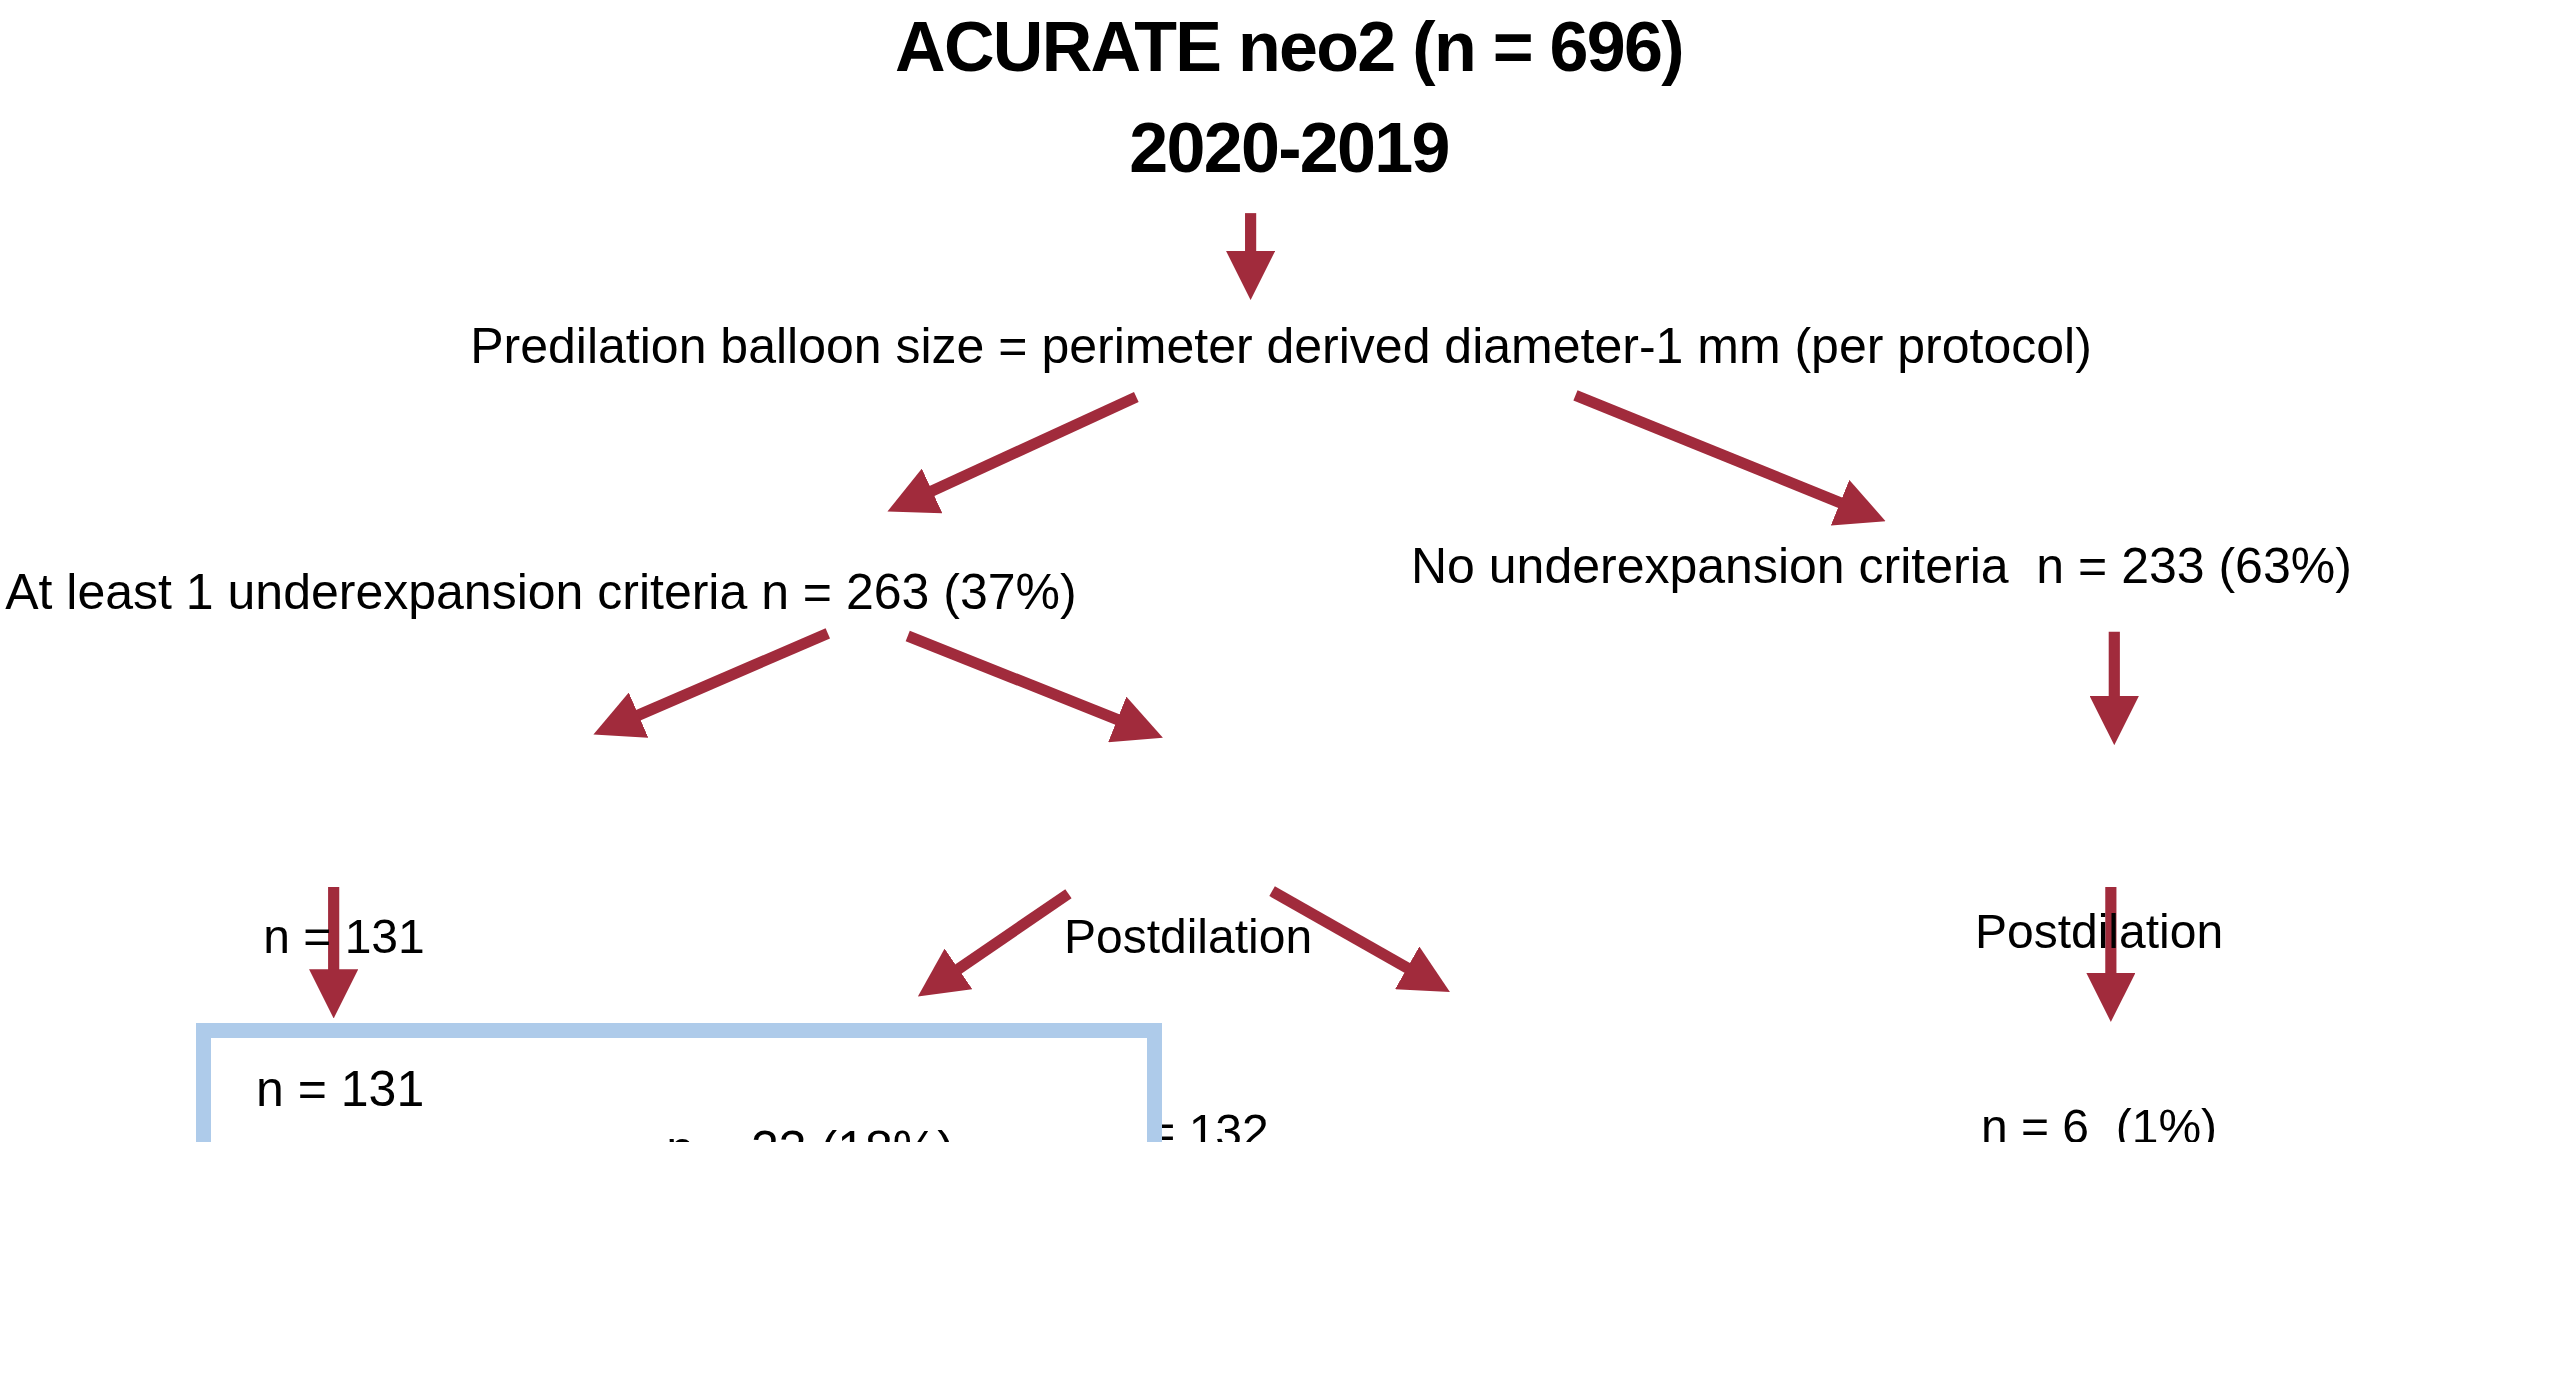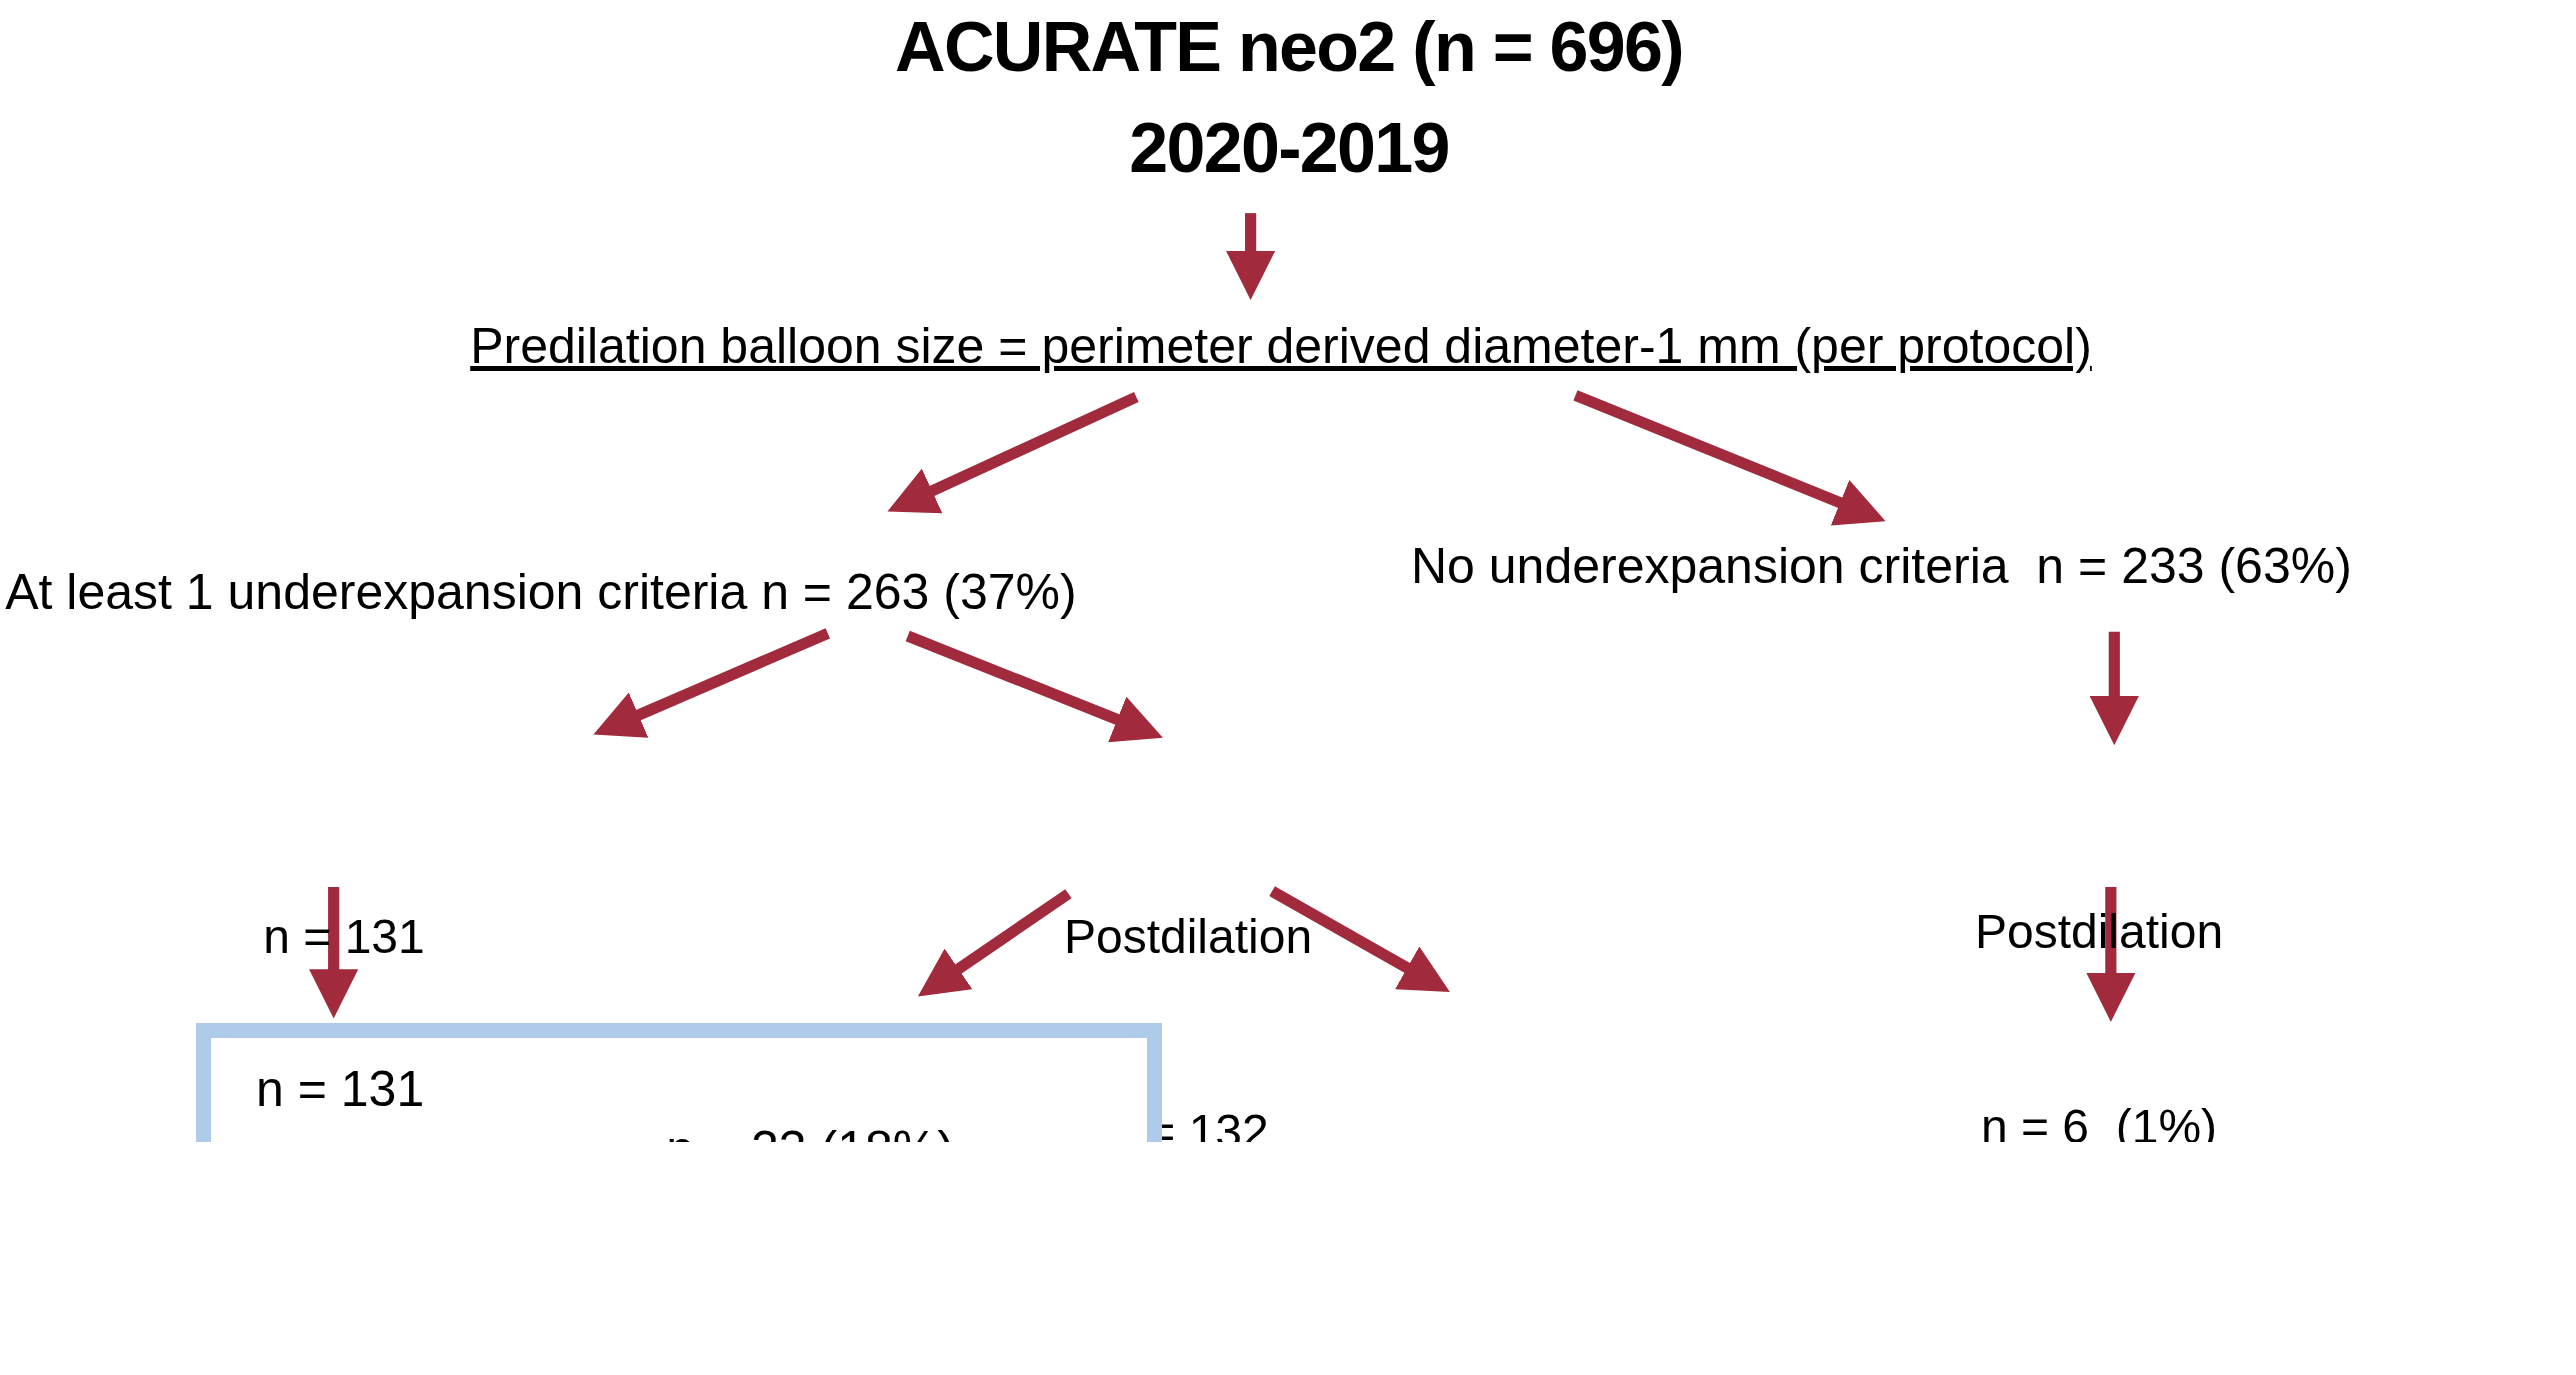--- a/index.html
+++ b/index.html
@@ -53,21 +53,21 @@
     <line x1="2460" y1="735" x2="2460" y2="850" marker-end="url(#ah)"></line>
     <line x1="388" y1="1032" x2="388" y2="1168" marker-end="url(#ah)"></line>
     <line x1="1243" y1="1040" x2="1082" y2="1150" marker-end="url(#ah)"></line>
     <line x1="1480" y1="1037" x2="1672" y2="1146" marker-end="url(#ah)"></line>
     <line x1="2456" y1="1032" x2="2456" y2="1172" marker-end="url(#ah)"></line>
   </svg>
 
   <div class="abs center-x title-line" style="left:1289px;top:8.6px;">ACURATE neo2 (n = 696)</div>
   <div class="abs center-x title-line" style="left:1289px;top:110px;">2020-2019</div>
 
-  <div class="abs center-x txt-lg" style="left:1281px;top:316px;text-decoration:underline;">Predilation balloon size = perimeter derived diameter-1 mm (per protocol)</div>
+  <div class="abs center-x txt-lg" style="left:1281px;top:316px;">Predilation balloon size = perimeter derived diameter-1 mm (per protocol)</div>
 
   <div class="abs txt-lg" style="left:5.2px;top:542px;margin-top:20px;">At least 1 underexpansion criteria n = 263 (37%)</div>
   <div class="abs txt-lg" style="left:1411px;top:536px;">No underexpansion criteria  n = 233 (63%)</div>
 
   <div class="stack" style="left:344px;top:774px;">
     <div>n = 131</div>
   </div>
   <div class="stack" style="left:1188px;top:774px;">
     <div>Postdilation</div>
     <div>n = 132</div>

